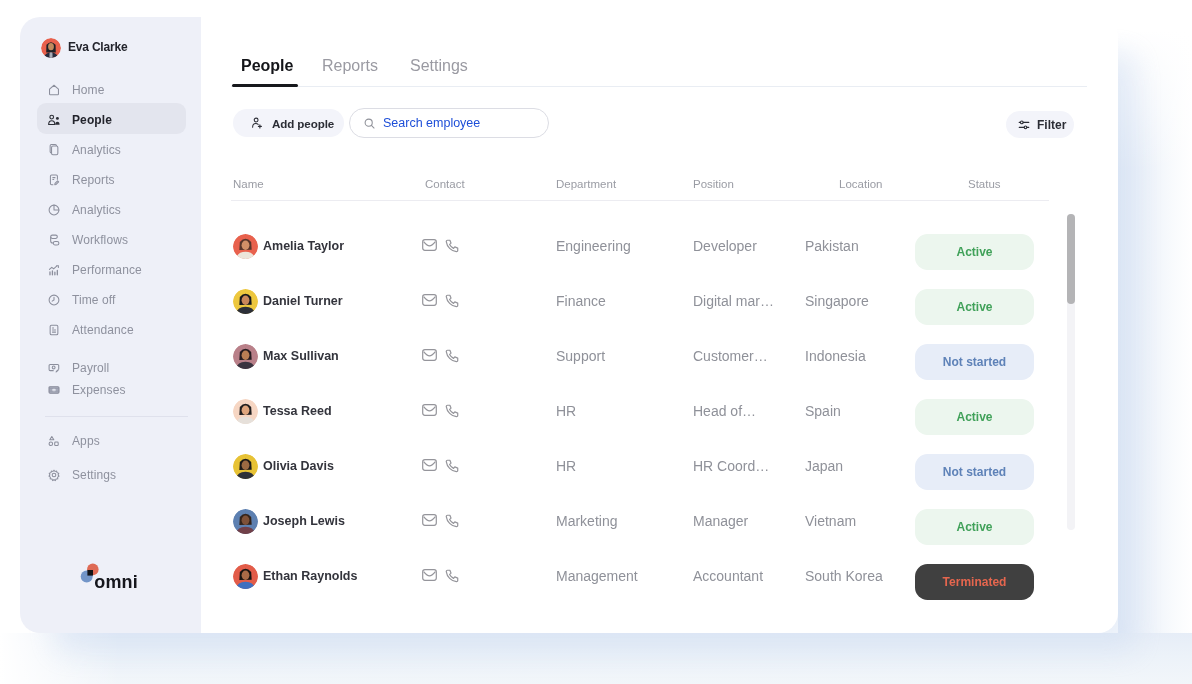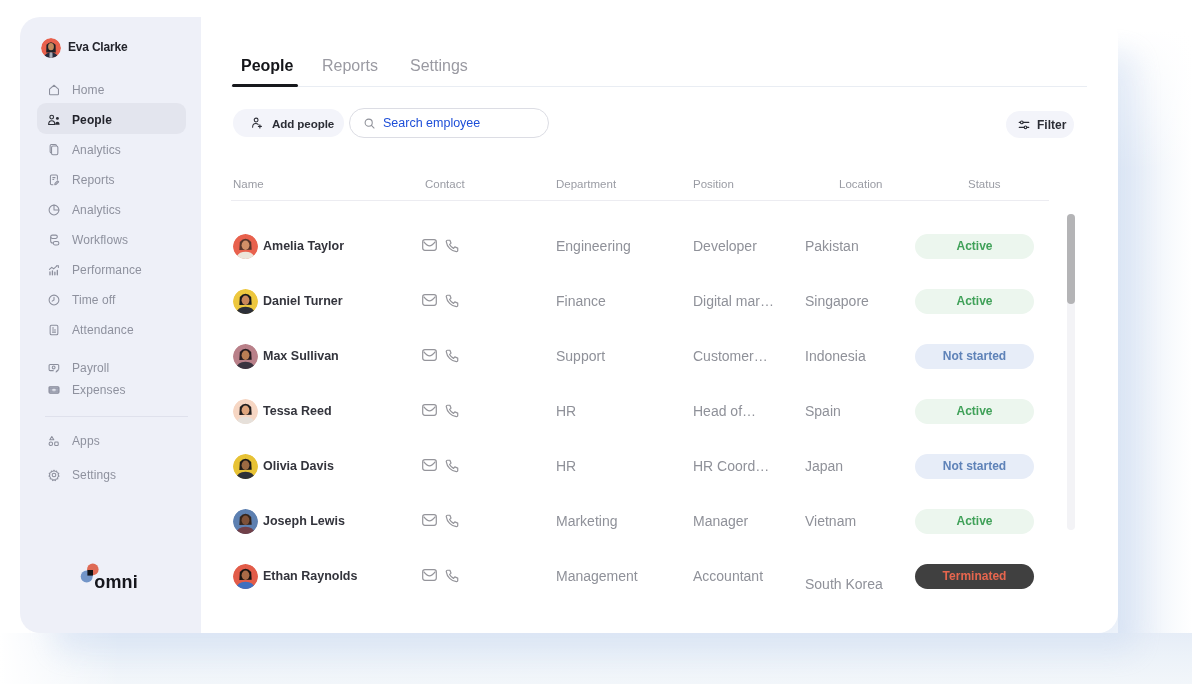--- a/index.html
+++ b/index.html
@@ -46,21 +46,21 @@
   .search svg { width:13px; height:13px; margin-right:7px; }
   .search span { font-size:12.5px; color:#1d4ed8; }
   .filter { left:1006px; top:111px; width:68px; height:27px; padding-left:11px; }
   .filter svg { width:14px; height:14px; margin-right:6px; }
   .th { top:178px; font-size:11.5px; color:#9a9ca4; line-height:12px; }
   .hdrule { left:231px; top:200px; width:818px; height:1px; background:#ececf1; }
   
   .avatar { width:25px; height:25px; border-radius:50%; overflow:hidden; }
   .name { font-size:12.5px; font-weight:700; color:#33343c; line-height:13px; }
   .cell { font-size:14px; color:#8f9199; line-height:13px; }
-  .pill { left:915px; width:119px; height:25px; border-radius:12.5px; display:flex;
+  .pill { left:915px; width:119px; height:36px; border-radius:12.5px; display:flex;
     align-items:center; justify-content:center; font-size:12px; font-weight:700; }
   .p-act { background:#ecf6ee; color:#40a159; }
   .p-not { background:#e7edf8; color:#5e82b8; }
   .p-ter { background:#404040; color:#e6664e; }
   
   .sbtrack { left:1067px; top:214px; width:8px; height:316px; background:#f3f3f6; border-radius:4px; }
   .sbthumb { left:1067px; top:214px; width:8px; height:90px; background:#b4b4b6; border-radius:4px; }
 </style>
 </head>
 <body>
@@ -347,17 +347,17 @@
   <div class="abs name" style="left:263px;top:569.5px;">Ethan Raynolds</div>
   <svg class="abs" style="left:422px;top:569px;" viewBox="0 0 15 12" width="15" height="12" fill="none" stroke="#95959b" stroke-width="1.2" stroke-linejoin="round">
     <rect x=".7" y=".7" width="13.6" height="10.6" rx="2.2"></rect>
     <path d="M1.6 2.6 Q5.2 6.9 7.5 6.9 T13.4 2.6"></path>
   </svg>
   <svg class="abs" style="left:444px;top:568.5px;" viewBox="0 0 15 15" width="14.5" height="14.5" fill="none" stroke="#95959b" stroke-width="1.25" stroke-linejoin="round">
     <path d="M3.6 1.3 h2.5 l1.2 3 -1.5 1.3 a9.8 9.8 0 0 0 4.1 4.1 l1.3 -1.5 3 1.2 v2.5 a1.25 1.25 0 0 1 -1.35 1.25 A12.3 12.3 0 0 1 2.35 2.65 1.25 1.25 0 0 1 3.6 1.3 Z"></path>
   </svg>
   <div class="abs cell" style="left:556px;top:569.5px;">Management</div>
   <div class="abs cell" style="left:693px;top:569.5px;">Accountant</div>
-  <div class="abs cell" style="left:805px;top:569.5px;margin-top:8px;">South Korea</div>
+  <div class="abs cell" style="left:805px;top:569.5px;">South Korea</div>
   <div class="abs pill p-ter" style="top:563.5px;">Terminated</div>
 
   <div class="abs sbtrack"></div>
   <div class="abs sbthumb"></div>
 
 </body></html>

